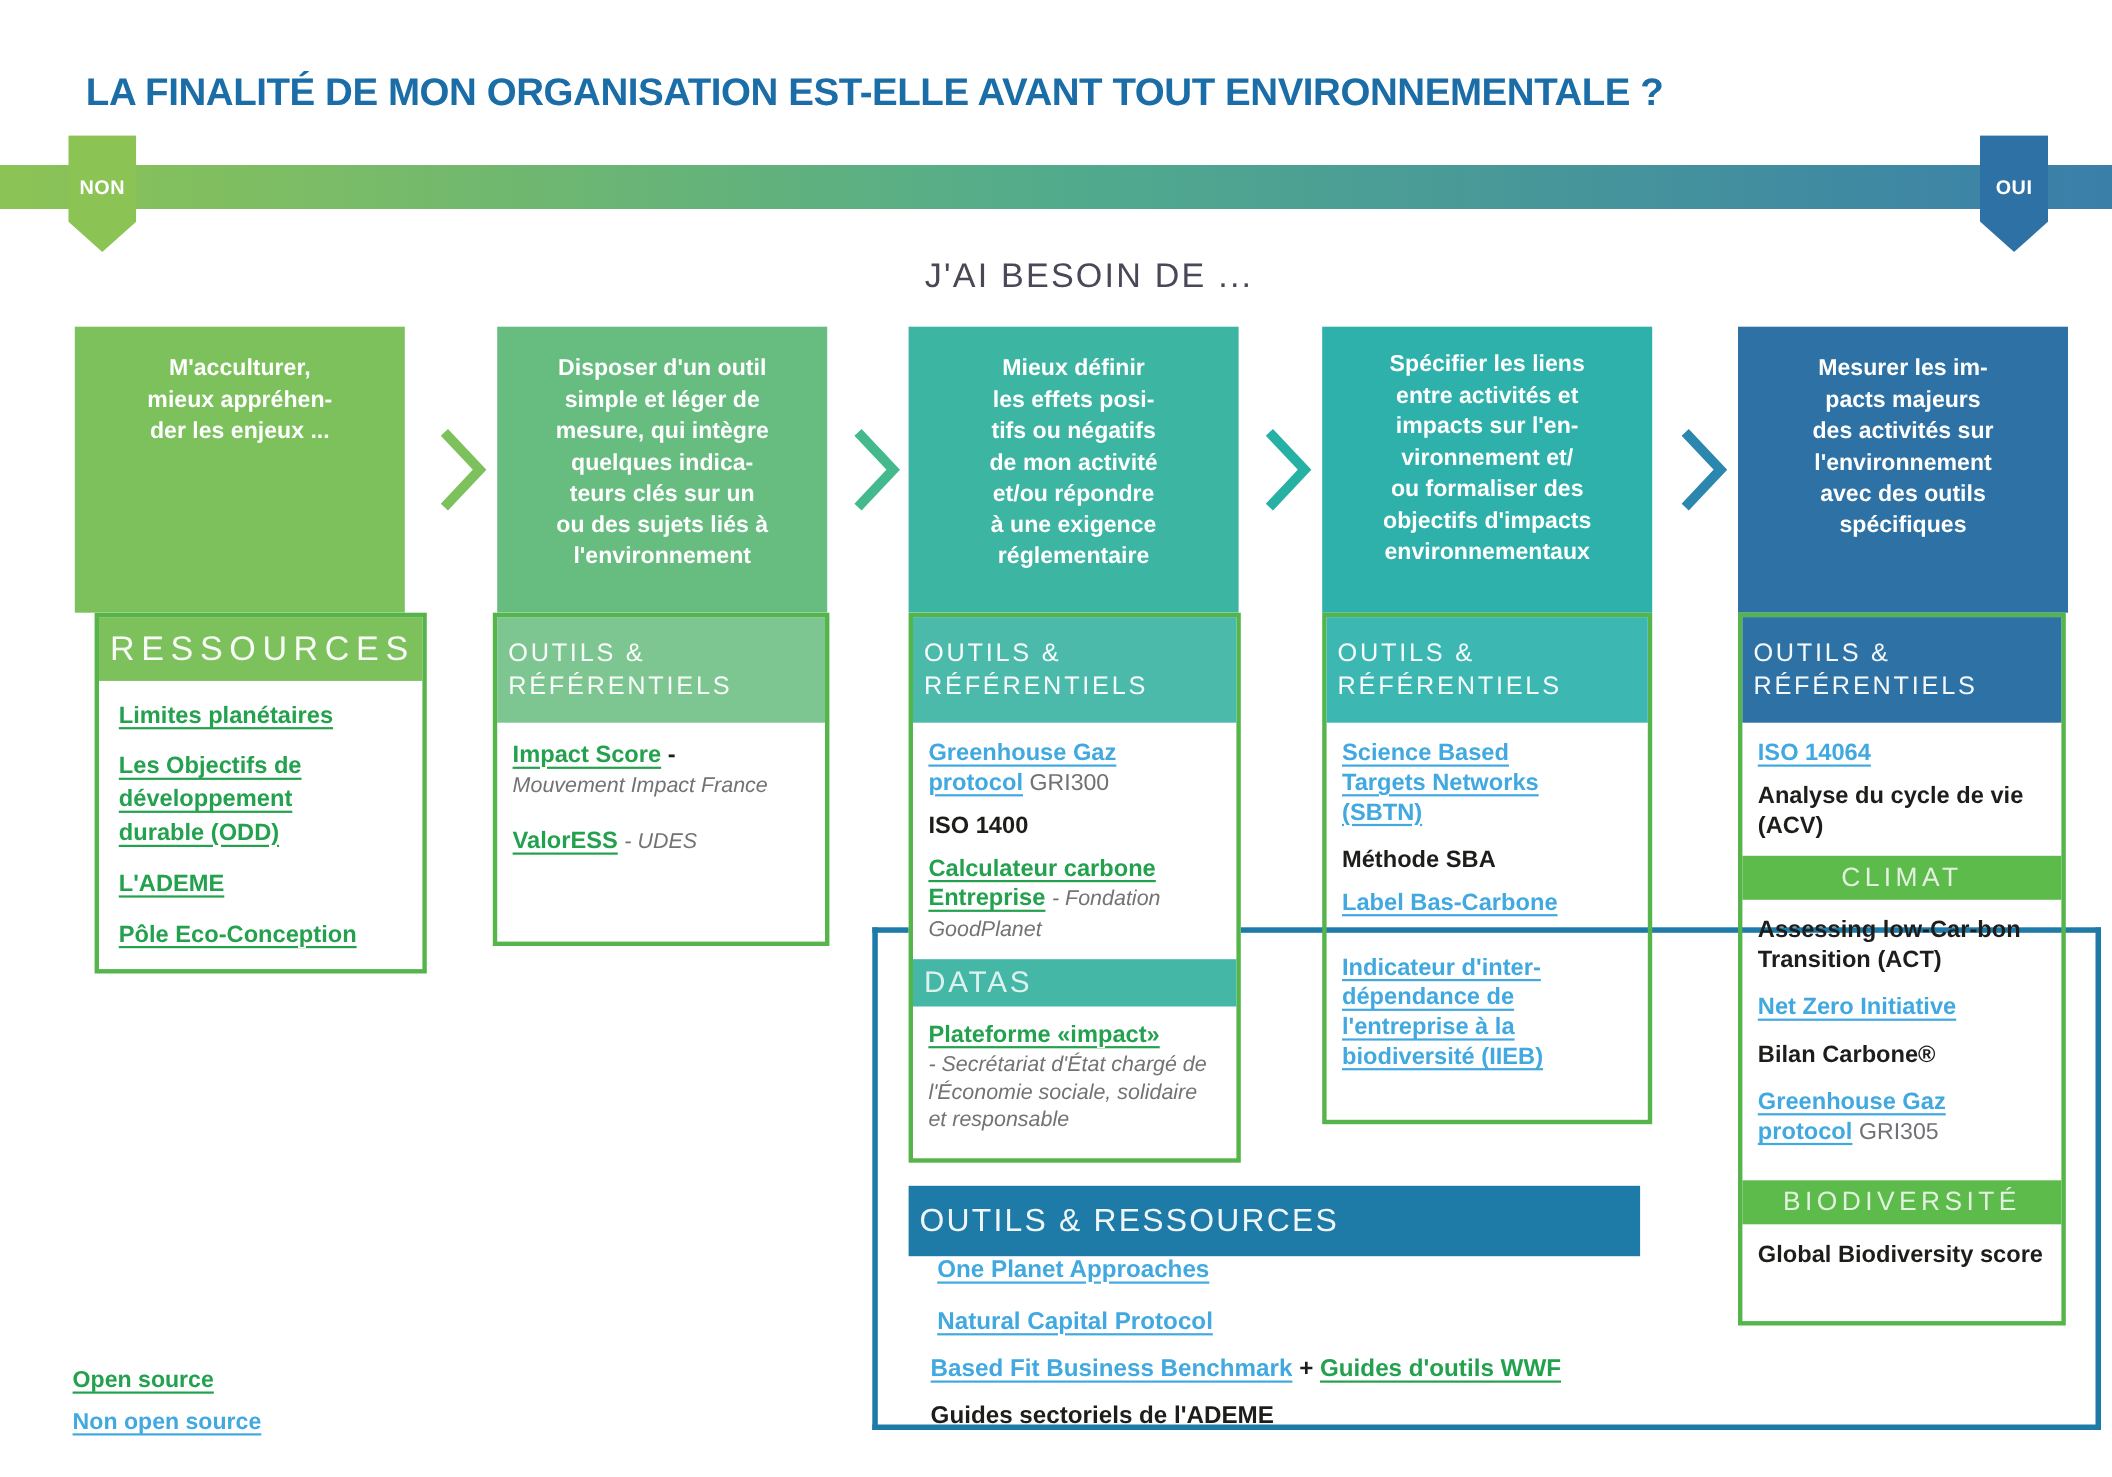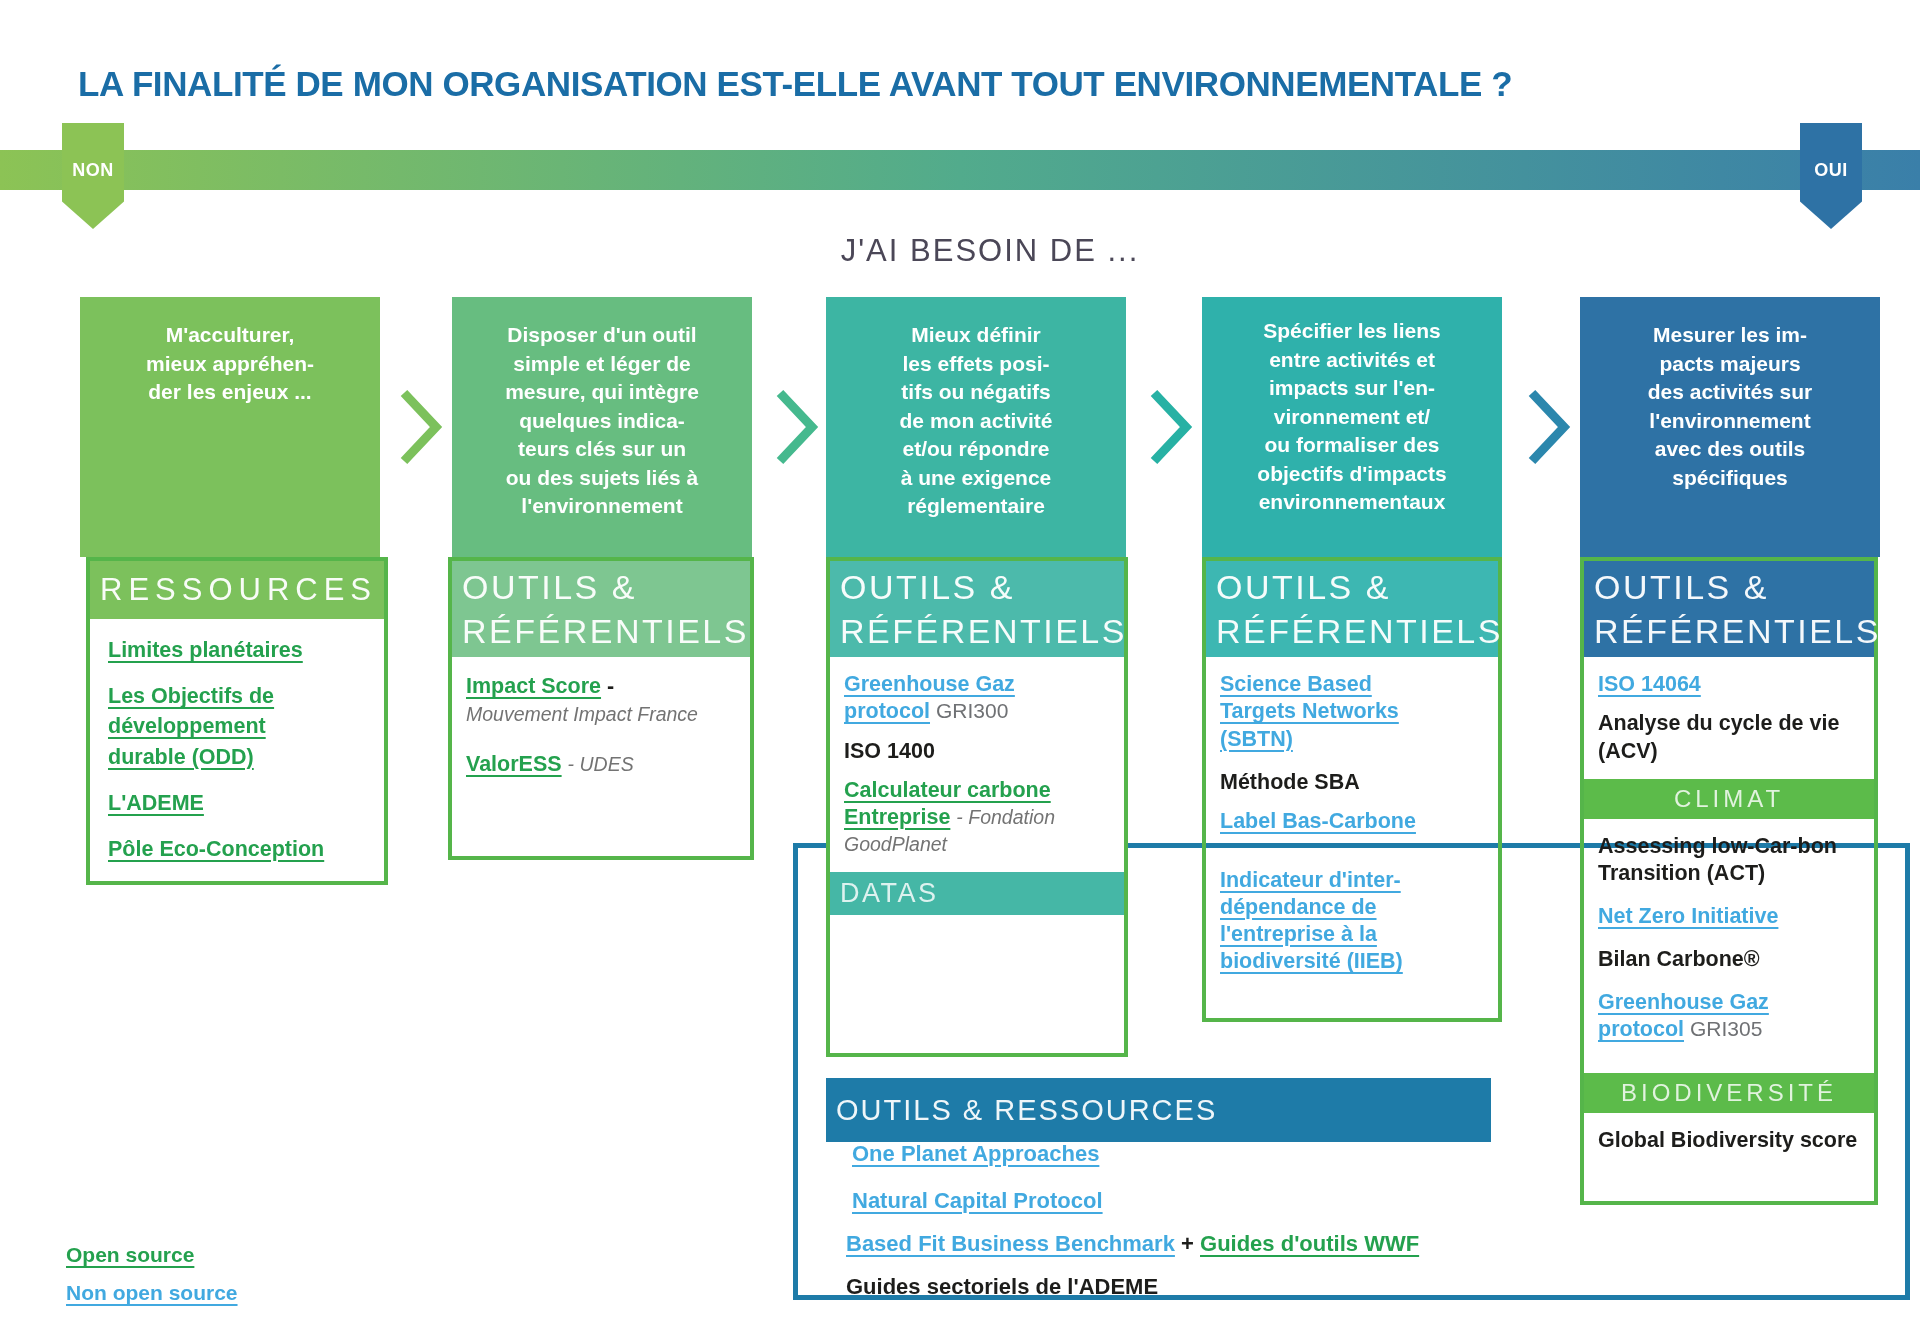--- a/index.html
+++ b/index.html
@@ -17,40 +17,40 @@
     padding-top:37px;box-sizing:border-box;letter-spacing:.5px;}
   .tab.no{left:62px;background:#8cc355;}
   .tab.yes{left:1800px;background:#2e72a5;}
   .subtitle{position:absolute;left:620px;top:233px;width:740px;text-align:center;
     font-size:31px;font-weight:400;letter-spacing:2px;color:#4b4757;}
 
   
   .need{position:absolute;top:297px;width:300px;height:260px;box-sizing:border-box;
     padding:24px 16px;color:#fff;font-size:21px;font-weight:700;line-height:1.36;
     text-align:center;white-space:pre-line;}
-  .need.c1{left:80px;background:#7cc15c;}
+  .need.c1{left:68px;background:#7cc15c;}
   .need.c2{left:452px;background:#67bd80;}
   .need.c3{left:826px;background:#3db5a3;}
   .need.c4{left:1202px;background:#2fb1ab;padding-top:20px;}
   .need.c5{left:1580px;background:#2e72a5;}
 
   
   .chev{position:absolute;top:385px;width:48px;height:84px;}
 
   
   .cbox{position:absolute;top:557px;box-sizing:border-box;border:4px solid #55b54a;background:transparent;}
   .cbox.opaque{background:#ffffff;}
   .cbox.c1{left:86px;width:302px;height:328px;background:#ffffff;}
   .cbox.c2{left:448px;width:306px;height:303px;background:#ffffff;}
   .cbox.c3{left:826px;width:302px;height:500px;}
   .cbox.c4{left:1202px;width:300px;height:465px;}
   .cbox.c5{left:1580px;width:298px;height:648px;}
 
-  .chead{color:rgba(255,255,255,.95);font-size:34px;font-weight:400;line-height:1.3;
-    letter-spacing:2.5px;padding:4px 10px;white-space:pre-line;}
+  .chead{color:rgba(255,255,255,.95);font-size:23px;font-weight:400;line-height:1.3;
+    letter-spacing:2.5px;padding:18px 10px;white-space:pre-line;}
   .chead.one{font-size:31px;letter-spacing:6px;padding:9px 10px;}
   .chead.g1{background:#7cc15c;}
   .chead.g2{background:#7ec691;}
   .chead.t3{background:#4cbaab;}
   .chead.t4{background:#3db7b2;}
   .chead.b5{background:#2e72a5;}
 
   .band{background:#5cbb4a;color:rgba(255,255,255,.82);font-size:24px;font-weight:400;
     letter-spacing:4px;text-align:center;padding:6px 0;margin-top:14px;}
   .band.teal{background:#45b7a6;text-align:left;padding-left:10px;letter-spacing:2.5px;font-size:27px;}
@@ -175,20 +175,24 @@
 protocol</a>
       <span class="ref">GRI300</span>
     </div>
     <div class="item mt-sm dark">ISO 1400</div>
     <div class="item mt-sm">
       <a class="glink ml">Calculateur carbone
 Entreprise</a>
       <span class="source">- Fondation GoodPlanet</span>
     </div>
     <div class="band teal">DATAS</div>
+    <div class="item mt-sm">
+      <a class="glink">Plateforme «impact»</a>
+      <div class="source blockline">- Secrétariat d'État chargé de l'Économie sociale, solidaire et responsable</div>
+    </div>
   </div>
 
   <div class="cbox c4">
     <div class="chead t4">OUTILS &amp;
 RÉFÉRENTIELS</div>
     <div class="item"><a class="blink ml">Science Based
 Targets Networks
 (SBTN)</a></div>
     <div class="item mt-md dark">Méthode SBA</div>
     <div class="item mt-sm"><a class="blink">Label Bas-Carbone</a></div>

